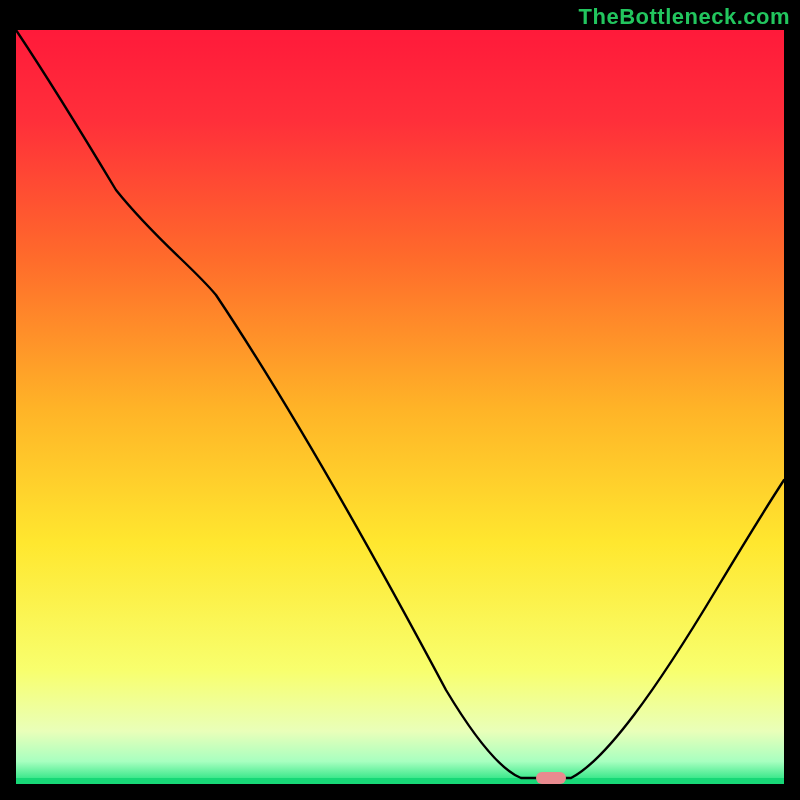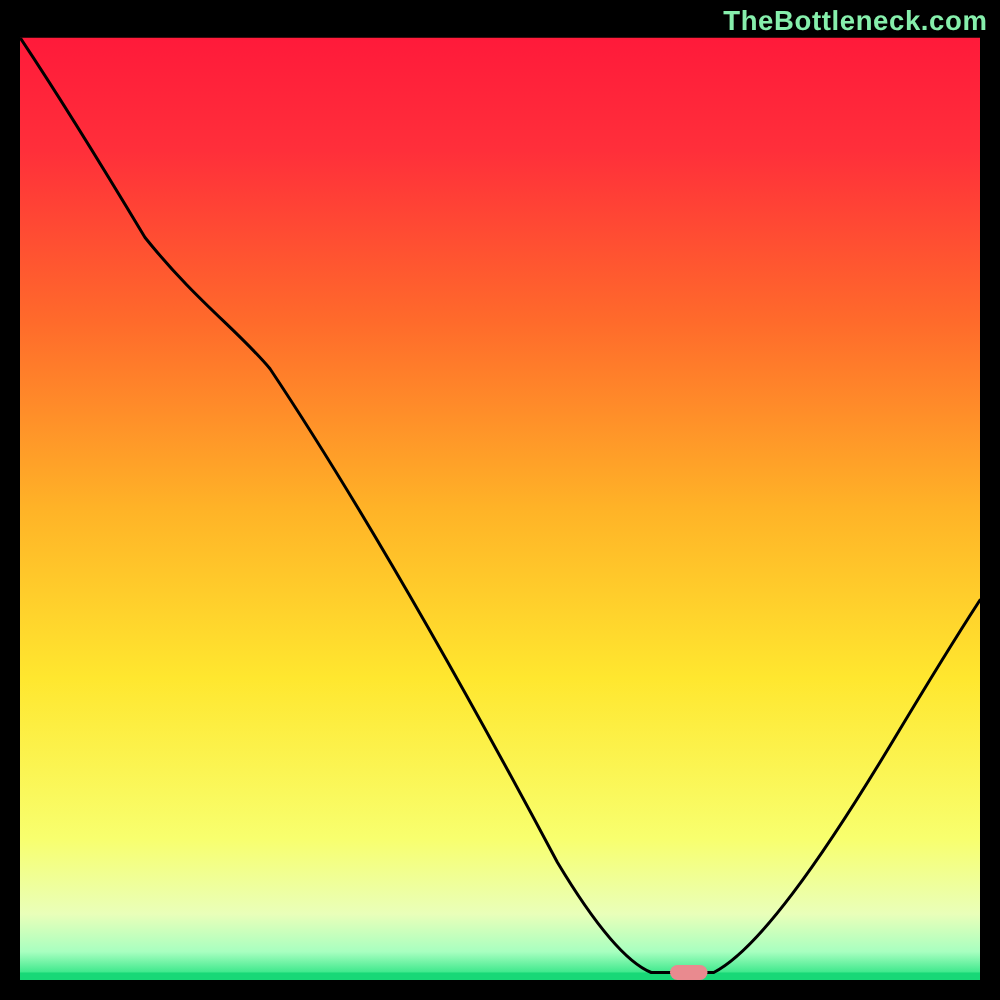--- a/index.html
+++ b/index.html
@@ -14,21 +14,21 @@
   .frame {
     position: relative;
     width: 800px;
     height: 800px;
     background: #000;
   }
   .watermark {
     position: absolute;
     top: 4px;
     right: 10px;
-    color: #86efac;
+    color: #22c55e;
     font-size: 22px;
     font-weight: 600;
     letter-spacing: 0.5px;
     z-index: 5;
   }
   .plot-area {
     position: absolute;
     left: 16px;
     top: 30px;
     width: 768px;

